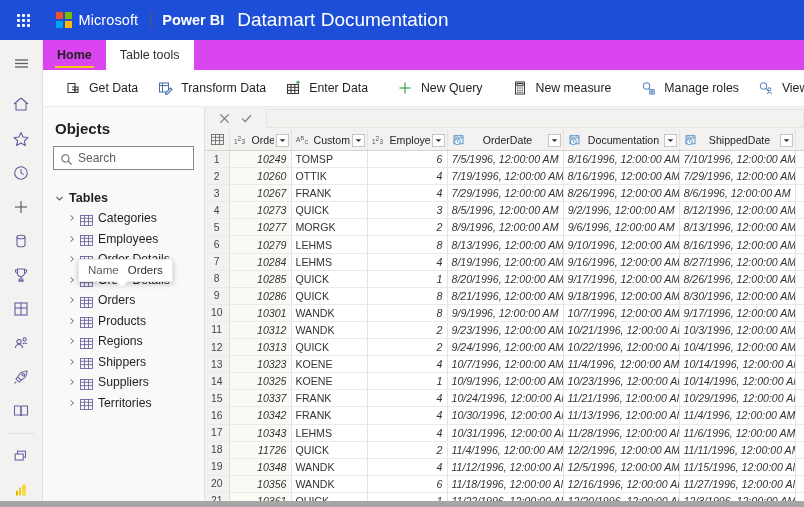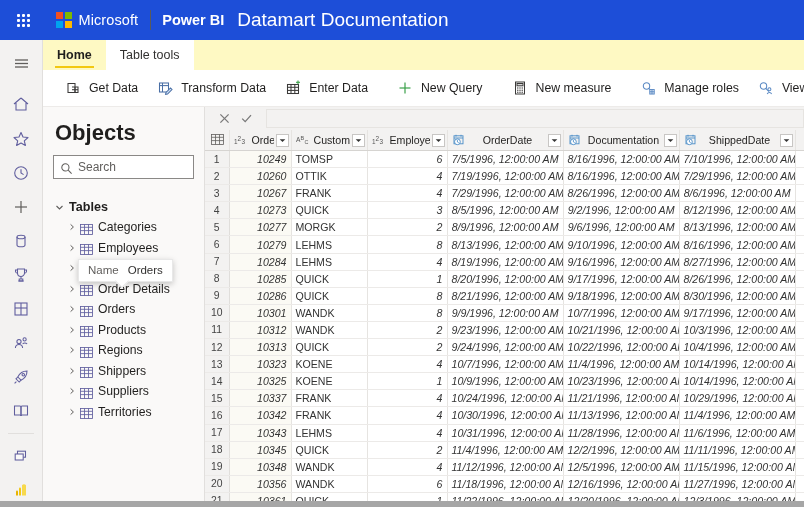--- a/index.html
+++ b/index.html
@@ -38,21 +38,21 @@
     background:#f3f2f1; border-right:1px solid #e1dfdd;
     display:flex; flex-direction:column; align-items:center; padding-top:6px;
   }
   .rail-btn { width:43px; height:37px; display:flex; align-items:center; justify-content:center; cursor:pointer; }
   .rail-btn svg { display:block; }
   .rail-sep { width:26px; height:1px; background:#e1dfdd; margin:5px 0; }
 
   
   .tabbar {
     position:absolute; top:40px; left:43px; width:761px; height:30px;
-    background:#fef9c3; display:flex; align-items:flex-end;
+    background:#d946ef; display:flex; align-items:flex-end;
   }
   .tab {
     height:30px; padding:0 14px; font-size:12.5px; color:#3b3a39;
     display:flex; align-items:center; position:relative; cursor:pointer;
   }
   .tab.active { color:#201f1e; font-weight:600; }
   .tab.active::after {
     content:""; position:absolute; left:12px; right:12px; bottom:2px;
     height:2.5px; background:#f2c811;
   }
@@ -67,21 +67,21 @@
   .cmd { display:flex; align-items:center; height:37px; padding:0 9px; cursor:pointer; white-space:nowrap; }
   .cmd .ic { width:18px; height:18px; margin-right:7px; display:flex; align-items:center; justify-content:center; }
   .cmd .lb { font-size:12.3px; color:#201f1e; }
   .vdiv { width:1px; height:21px; background:#e1dfdd; margin:0 5px; }
 
   
   .objects {
     position:absolute; top:107px; left:43px; width:162px; height:400px;
     background:#faf9f8; border-right:1px solid #e1dfdd; padding:10px 10px 0 10px;
   }
-  .obj-title { font-size:22px; color:#201f1e; font-weight:600; margin:3px 0 9px 2px; }
+  .obj-title { font-size:15px; color:#201f1e; font-weight:600; margin:3px 0 9px 2px; }
   .search {
     height:24px; border:1px solid #8a8886; background:#fff;
     display:flex; align-items:center; padding:0 6px; cursor:text;
   }
   .search .sic { width:13px; height:13px; margin-right:5px; flex:0 0 auto; }
   .search .ph { font-size:12px; color:#605e5c; }
   .tree { margin-top:18px; }
   .tree-root { display:flex; align-items:center; height:20px; cursor:pointer; }
   .tree-root .chev { width:13px; display:flex; justify-content:center; flex:0 0 auto; }
   .tree-root .rlabel { font-size:12.6px; font-weight:bold; color:#201f1e; margin-left:3px; }
@@ -941,21 +941,21 @@
             <td class="num hlc">10343</td>
             <td class="txt">LEHMS</td>
             <td class="num">4</td>
             <td class="dt">10/31/1996, 12:00:00 AM</td>
             <td class="dt">11/28/1996, 12:00:00 AM</td>
             <td class="dt">11/6/1996, 12:00:00 AM</td>
             <td class="dt"></td>
           </tr>
           <tr>
             <td class="rn">18</td>
-            <td class="num hlc">10345</td>
+            <td class="num hlc">11726</td>
             <td class="txt">QUICK</td>
             <td class="num">2</td>
             <td class="dt">11/4/1996, 12:00:00 AM</td>
             <td class="dt">12/2/1996, 12:00:00 AM</td>
             <td class="dt">11/11/1996, 12:00:00 AM</td>
             <td class="dt"></td>
           </tr>
           <tr>
             <td class="rn">19</td>
             <td class="num hlc">10348</td>

